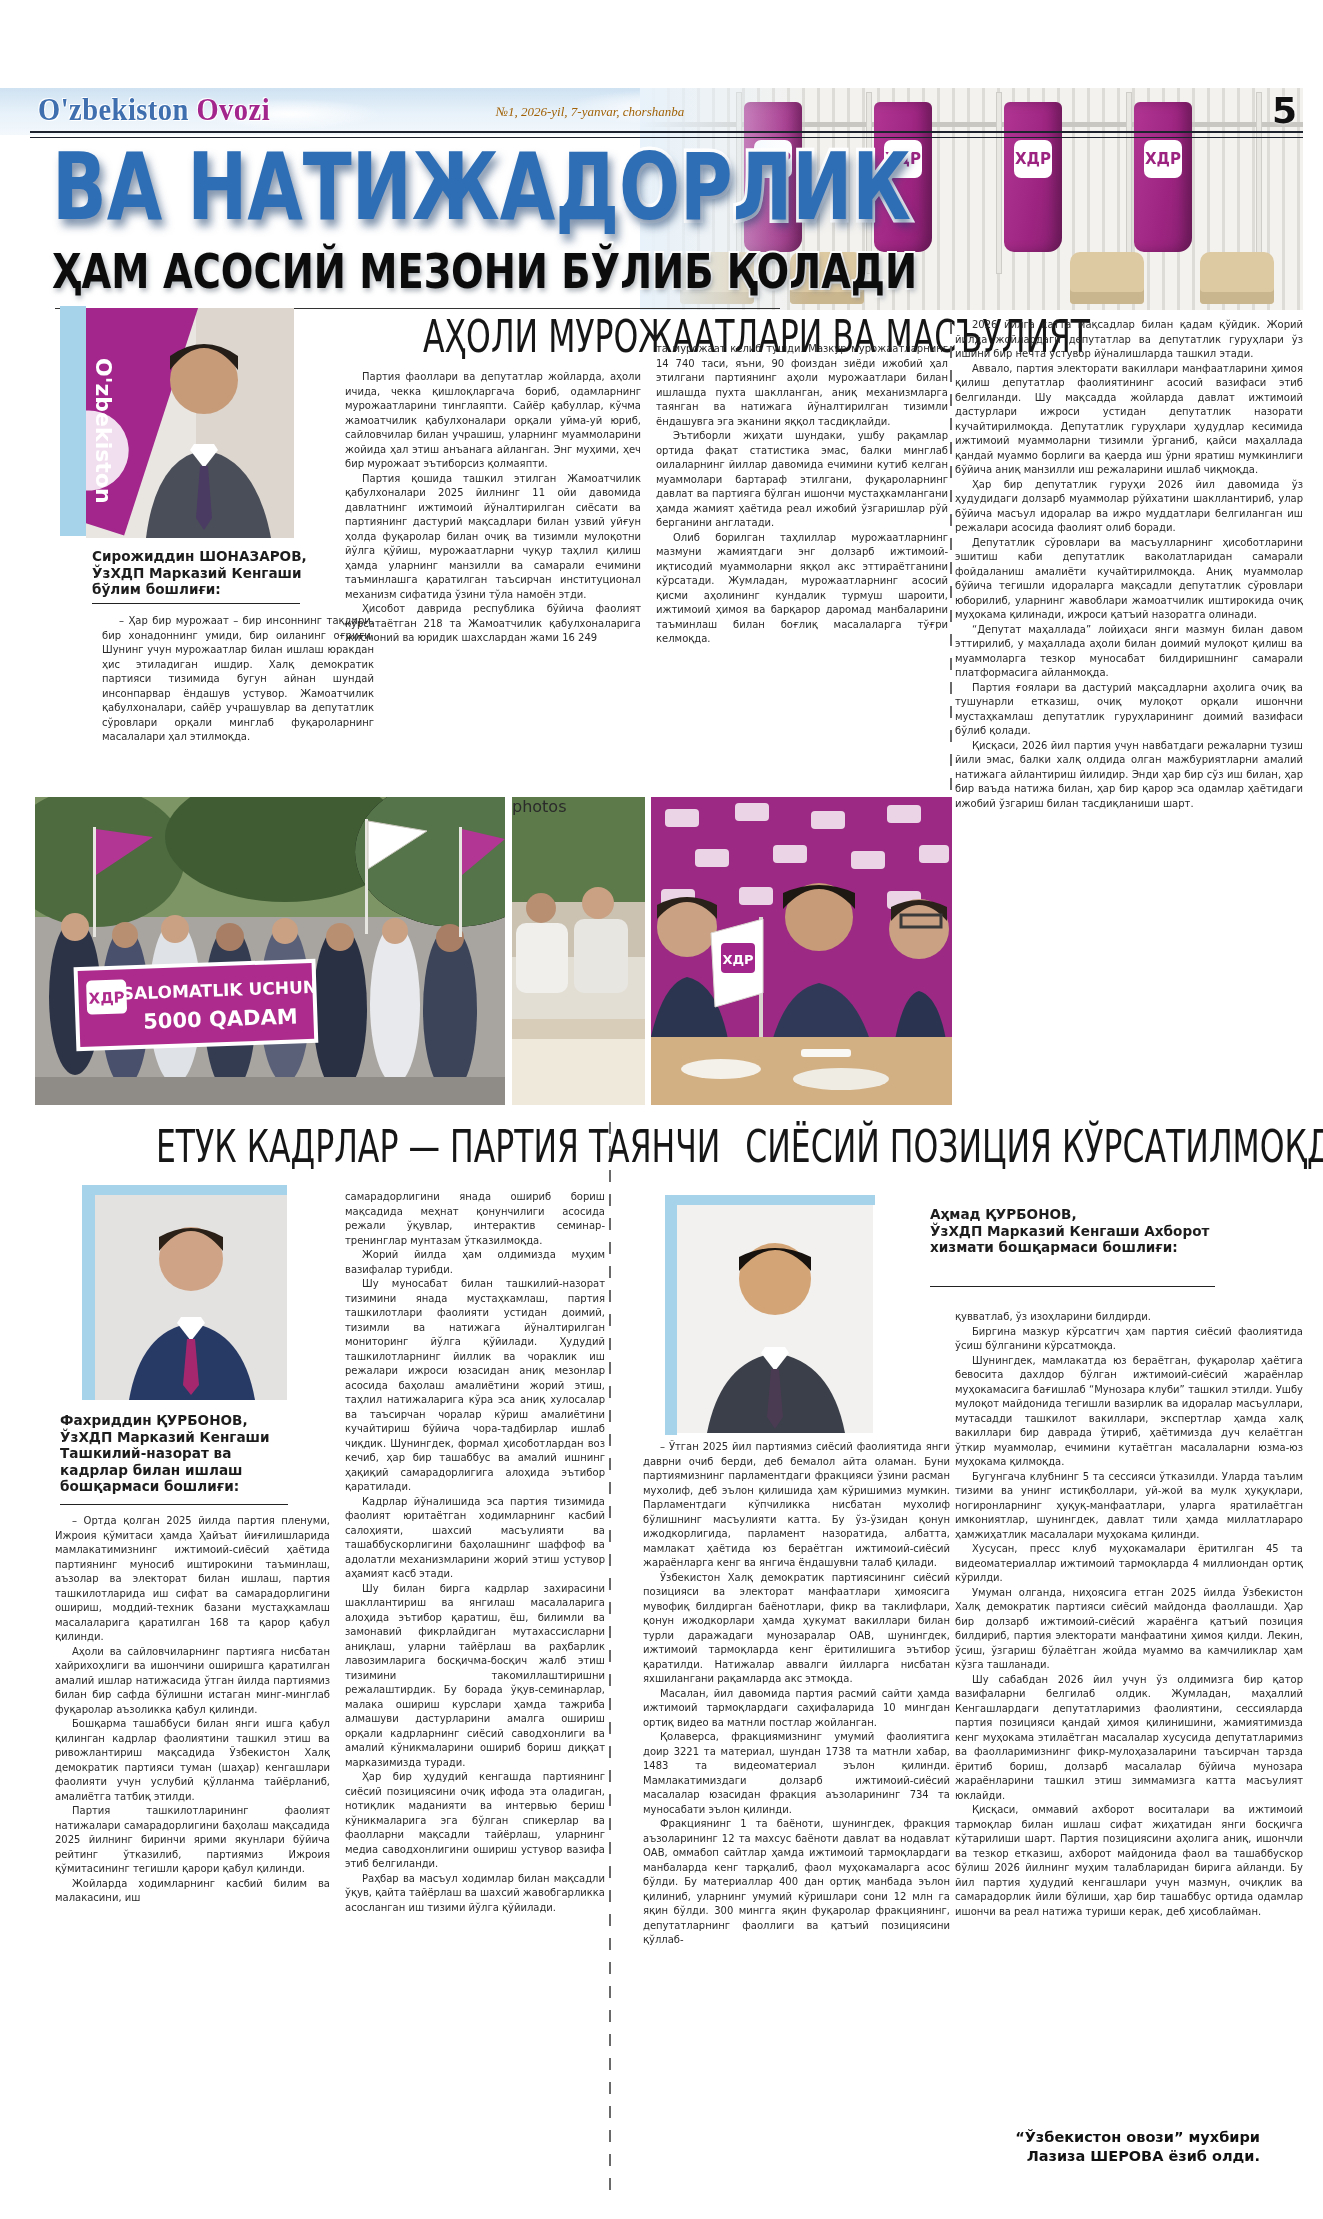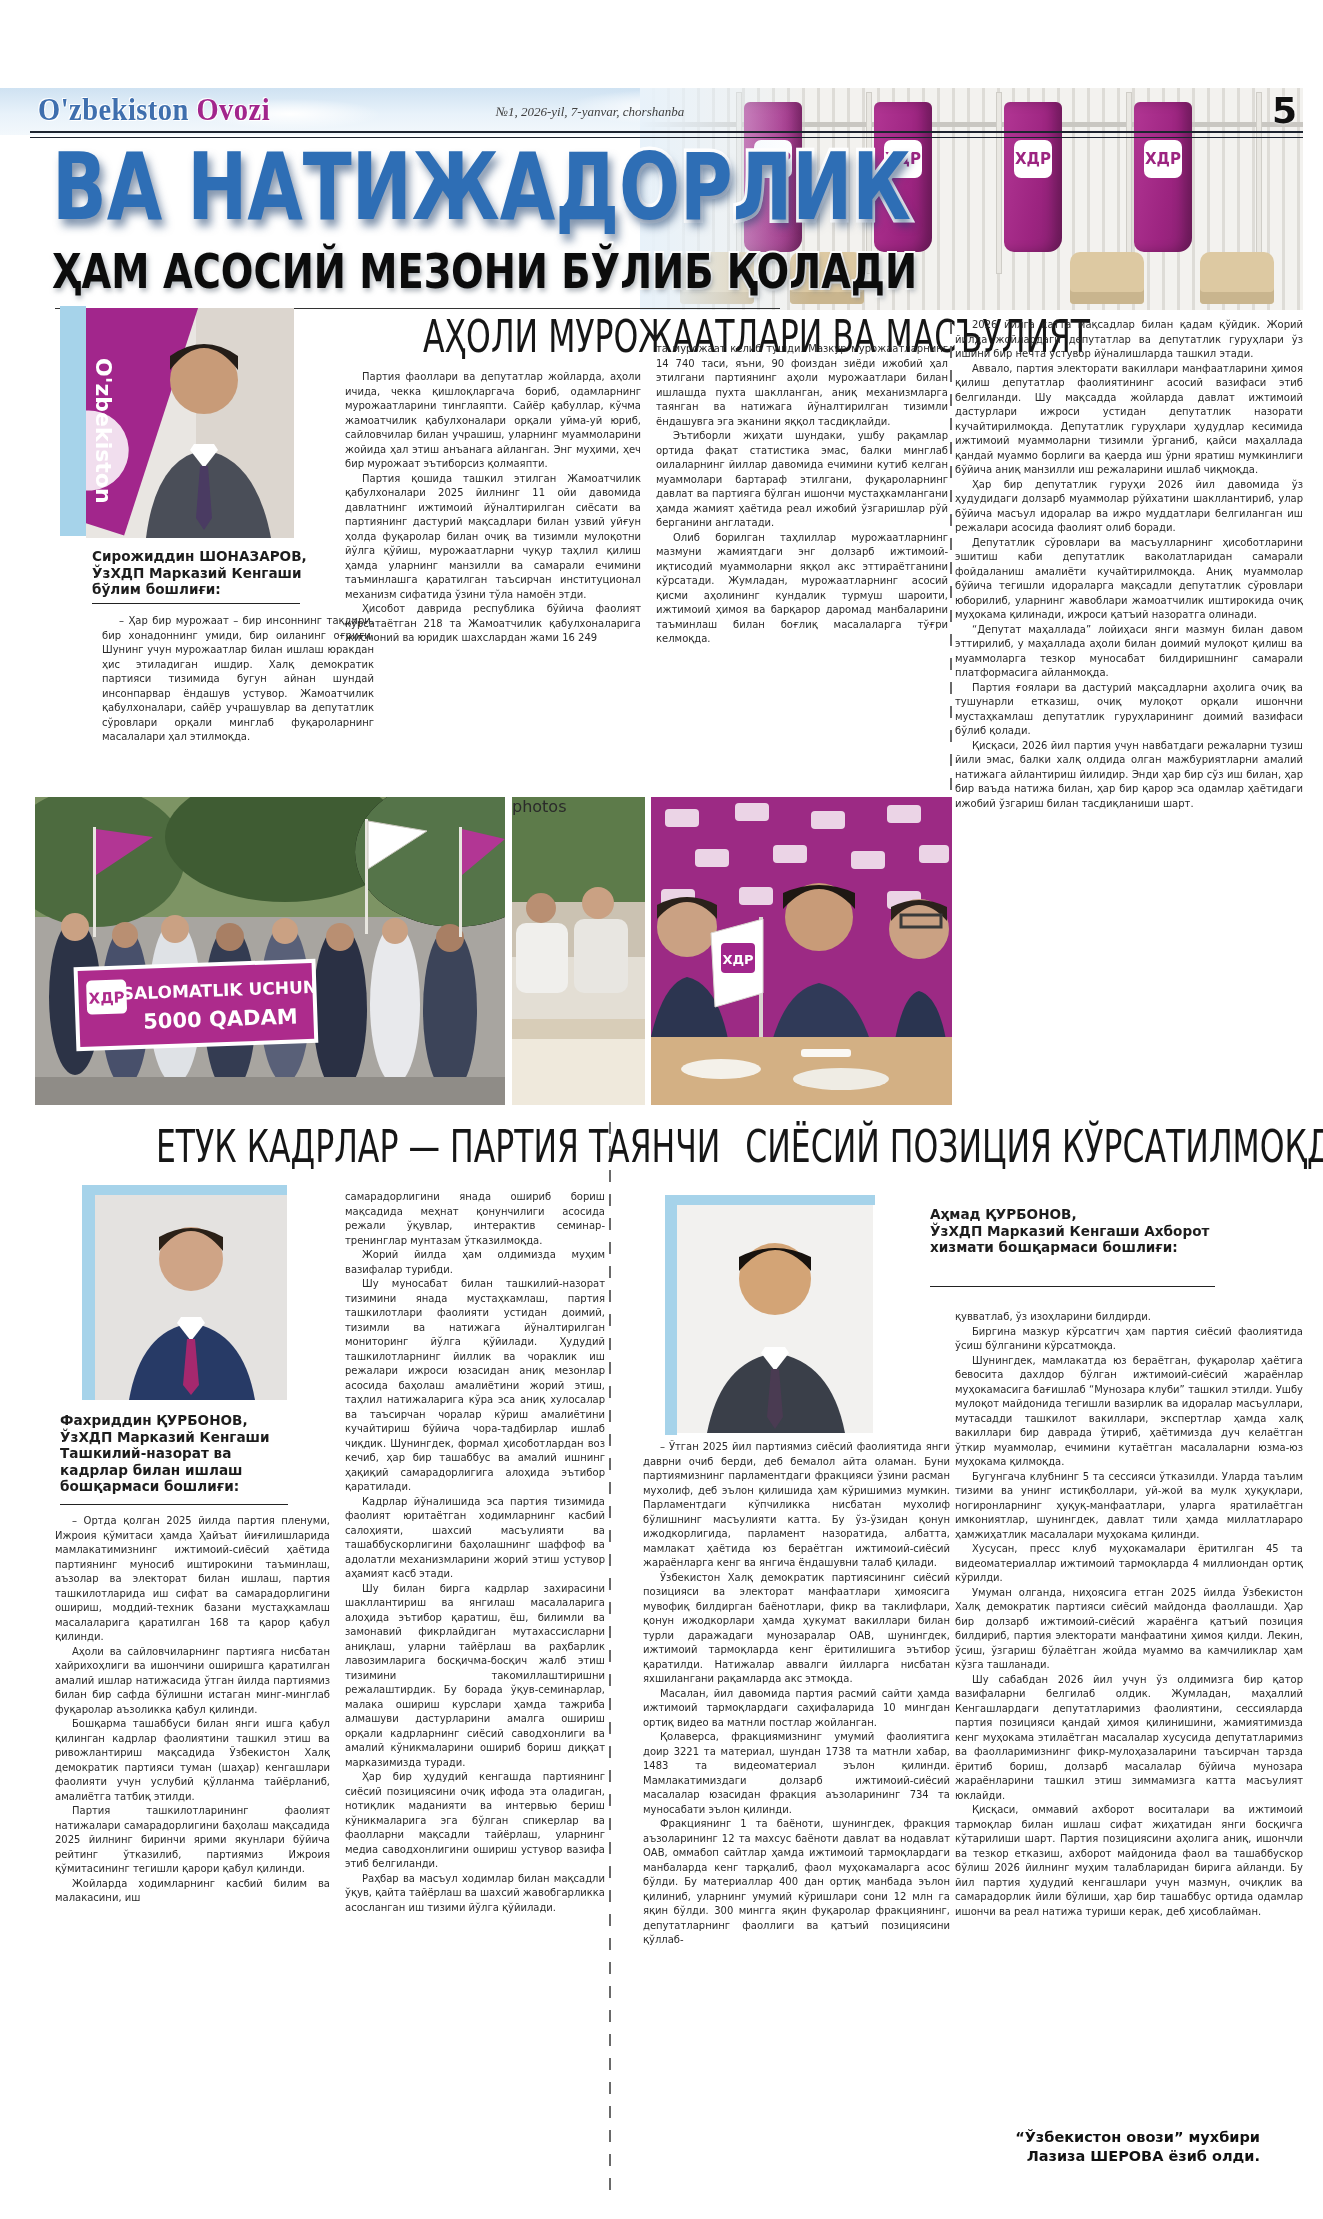--- a/index.html
+++ b/index.html
@@ -19,21 +19,21 @@
       color:#9c2480;font-weight:bold;font-size:15px;text-align:center;line-height:38px;}
   #hero .pole{position:absolute;top:4px;width:4px;height:180px;background:#e9e7e2;border:1px solid #cfcdc7;}
   #hero .chair{position:absolute;bottom:6px;width:74px;height:52px;background:#ddc9a2;border-radius:10px 10px 4px 4px;box-shadow:inset 0 -12px 0 #c9b58e;}
   #hero .fade{position:absolute;left:0;top:0;width:170px;height:100%;background:linear-gradient(90deg,#e8f2fa 0%,rgba(232,242,250,0) 100%);}
   #mastrule{left:30px;top:131px;width:1273px;height:4px;border-top:2px solid #1d2430;border-bottom:1px solid #1d2430;}
   #logo{left:38px;top:92px;font-family:"Liberation Serif","DejaVu Serif",serif;font-weight:bold;font-size:31px;letter-spacing:.5px;
         transform:scaleX(.92);transform-origin:left center;white-space:nowrap;
         text-shadow:0 0 2px #fff,1px 1px 0 #fff,-1px -1px 0 #fff;}
   #logo .l1{color:#3f6fae;} #logo .l2{color:#a2268c;}
   #dateline{left:470px;top:104px;width:240px;text-align:center;font-family:"Liberation Serif","DejaVu Serif",serif;
-        font-style:italic;font-size:13px;color:#404040;}
+        font-style:italic;font-size:13px;color:#a16207;}
   #pagenum{left:1272px;top:90px;font-size:36px;font-weight:bold;color:#111;text-shadow:0 0 3px #fff;}
   
   .condwrap{white-space:nowrap;display:inline-block;transform-origin:left center;}
   #hl1{left:52px;top:142px;font-size:92px;font-weight:800;color:#2e6eb5;line-height:1;
        -webkit-text-stroke:7px #fff;paint-order:stroke fill;
        text-shadow:5px 7px 10px rgba(25,60,105,.55),2px 3px 0 rgba(255,255,255,.9);}
   #hl1 .condwrap{transform:scaleX(.78);}
   #hl2{left:52px;top:247px;font-size:48px;font-weight:800;color:#0c0c0c;line-height:1;
        -webkit-text-stroke:4px #fff;paint-order:stroke fill;text-shadow:2px 3px 6px rgba(120,130,140,.6);}
   #hl2 .condwrap{transform:scaleX(.80);}

